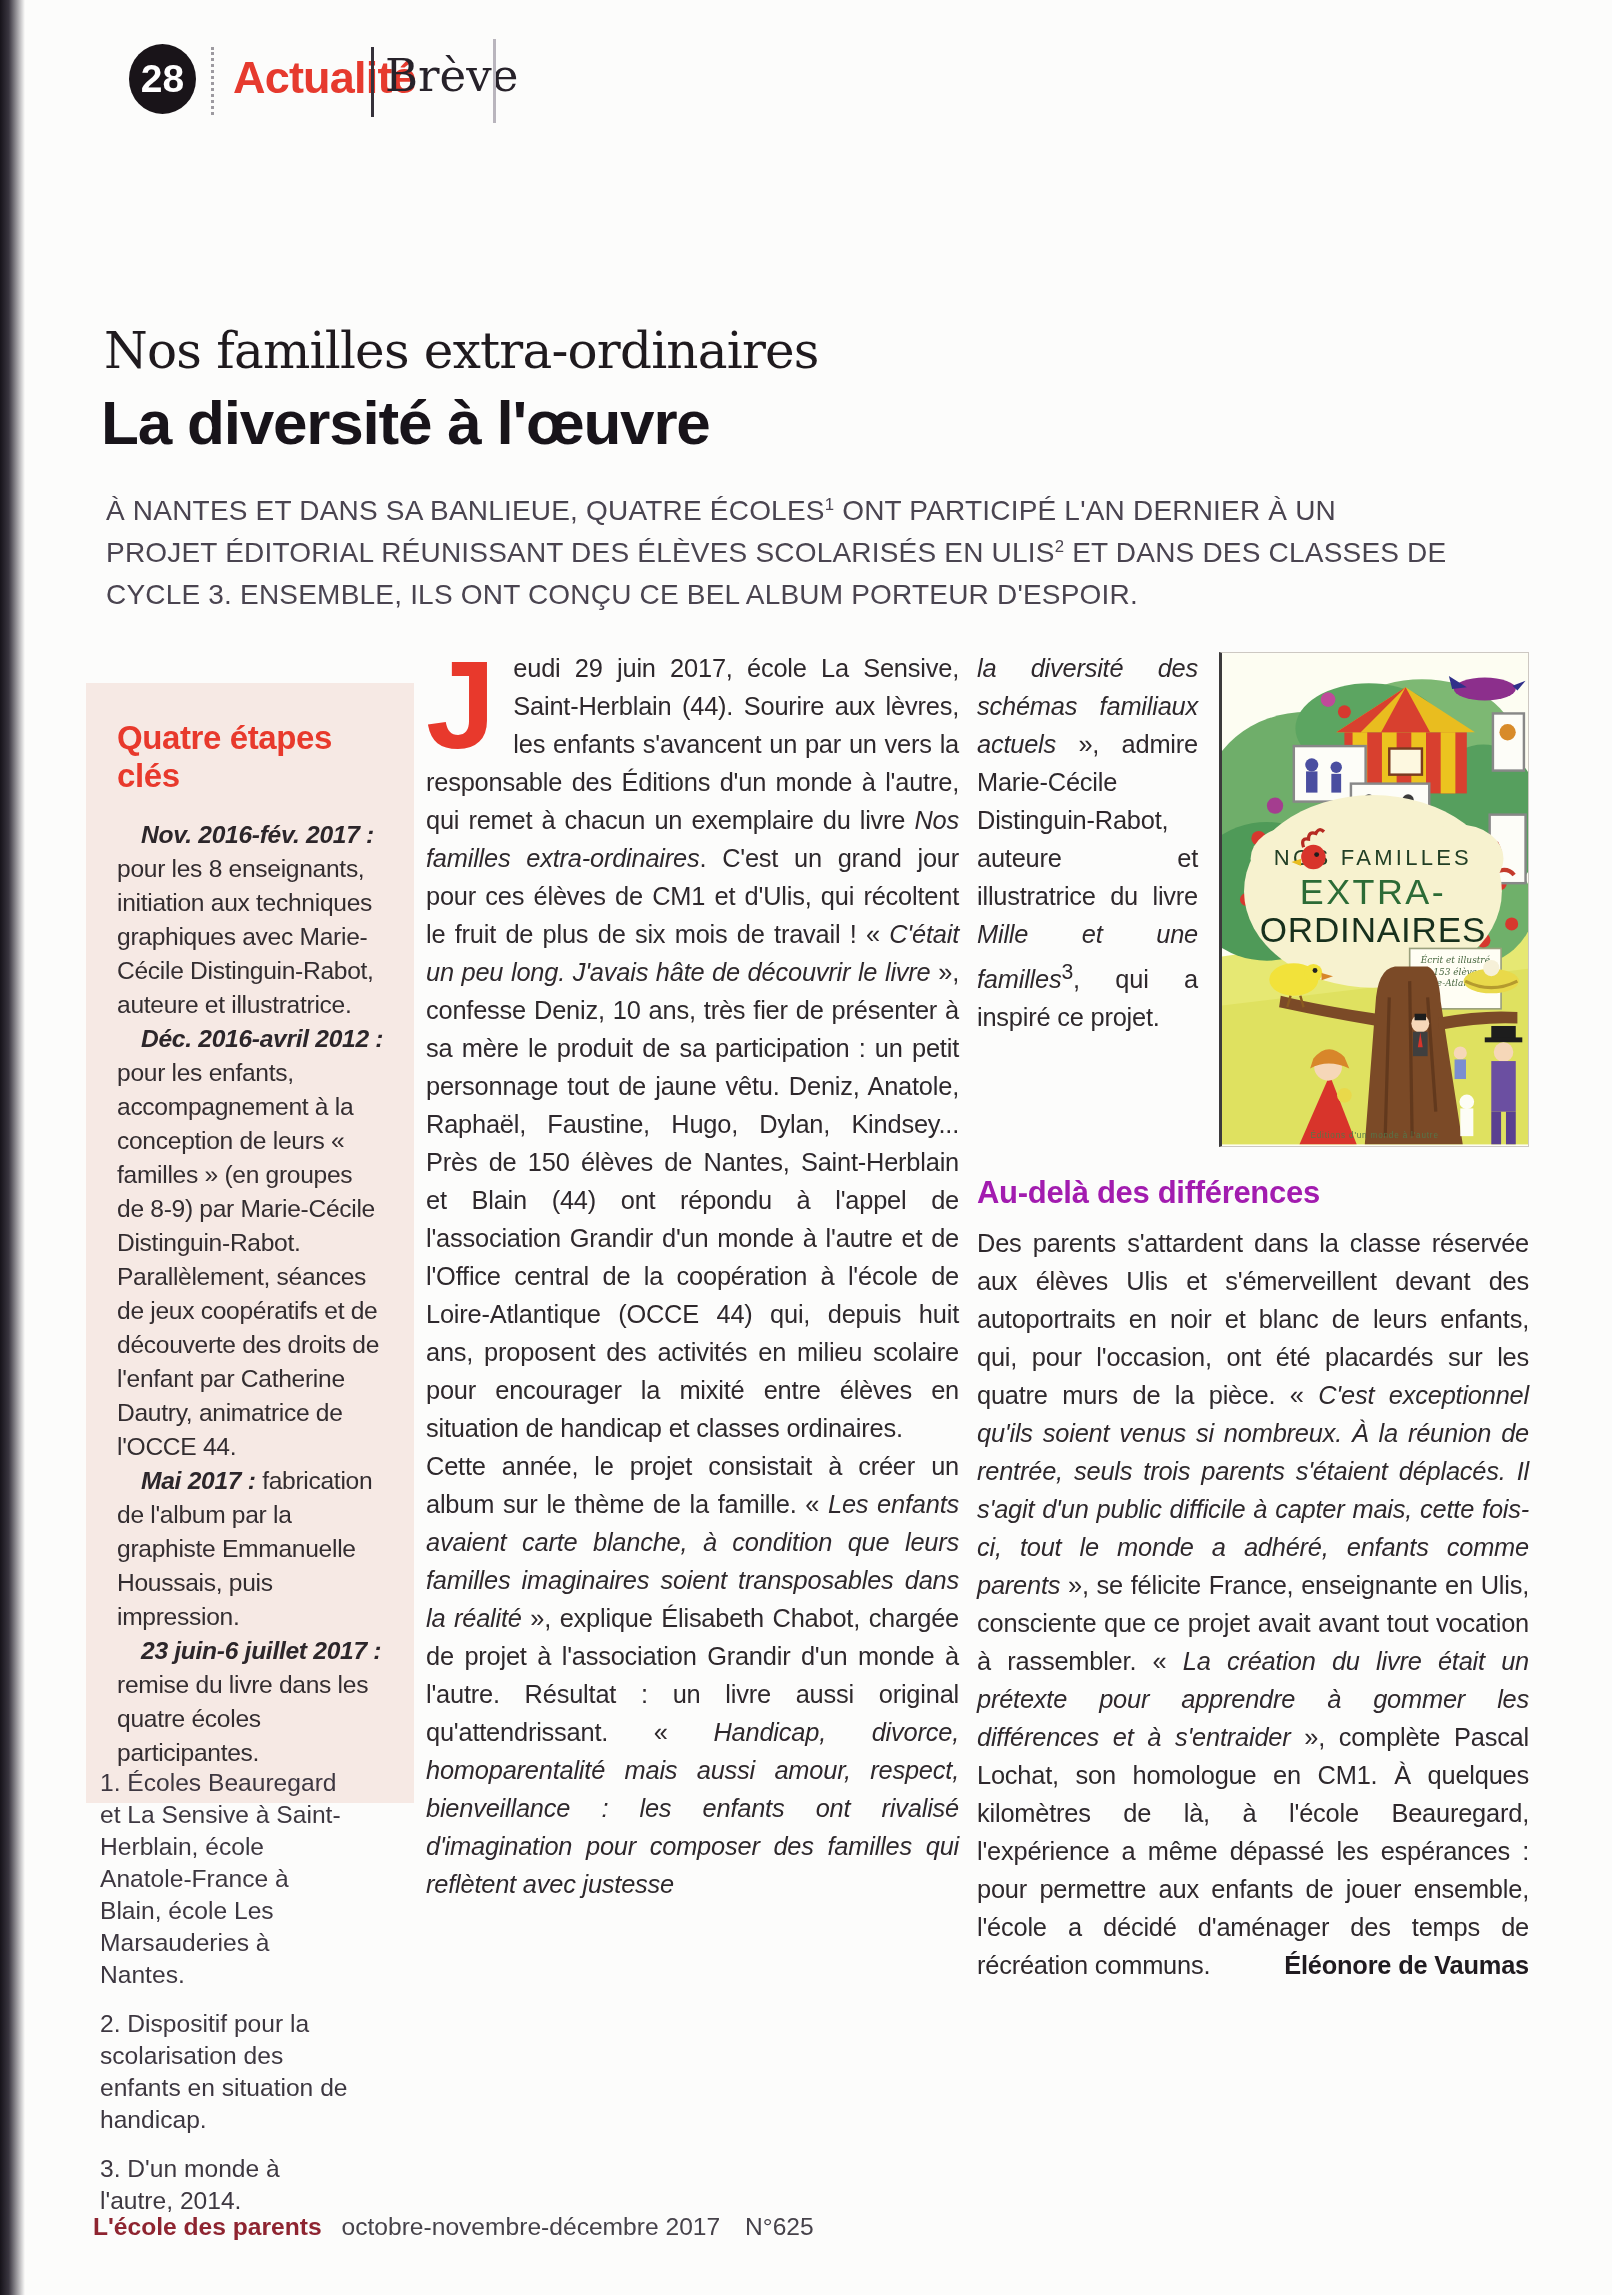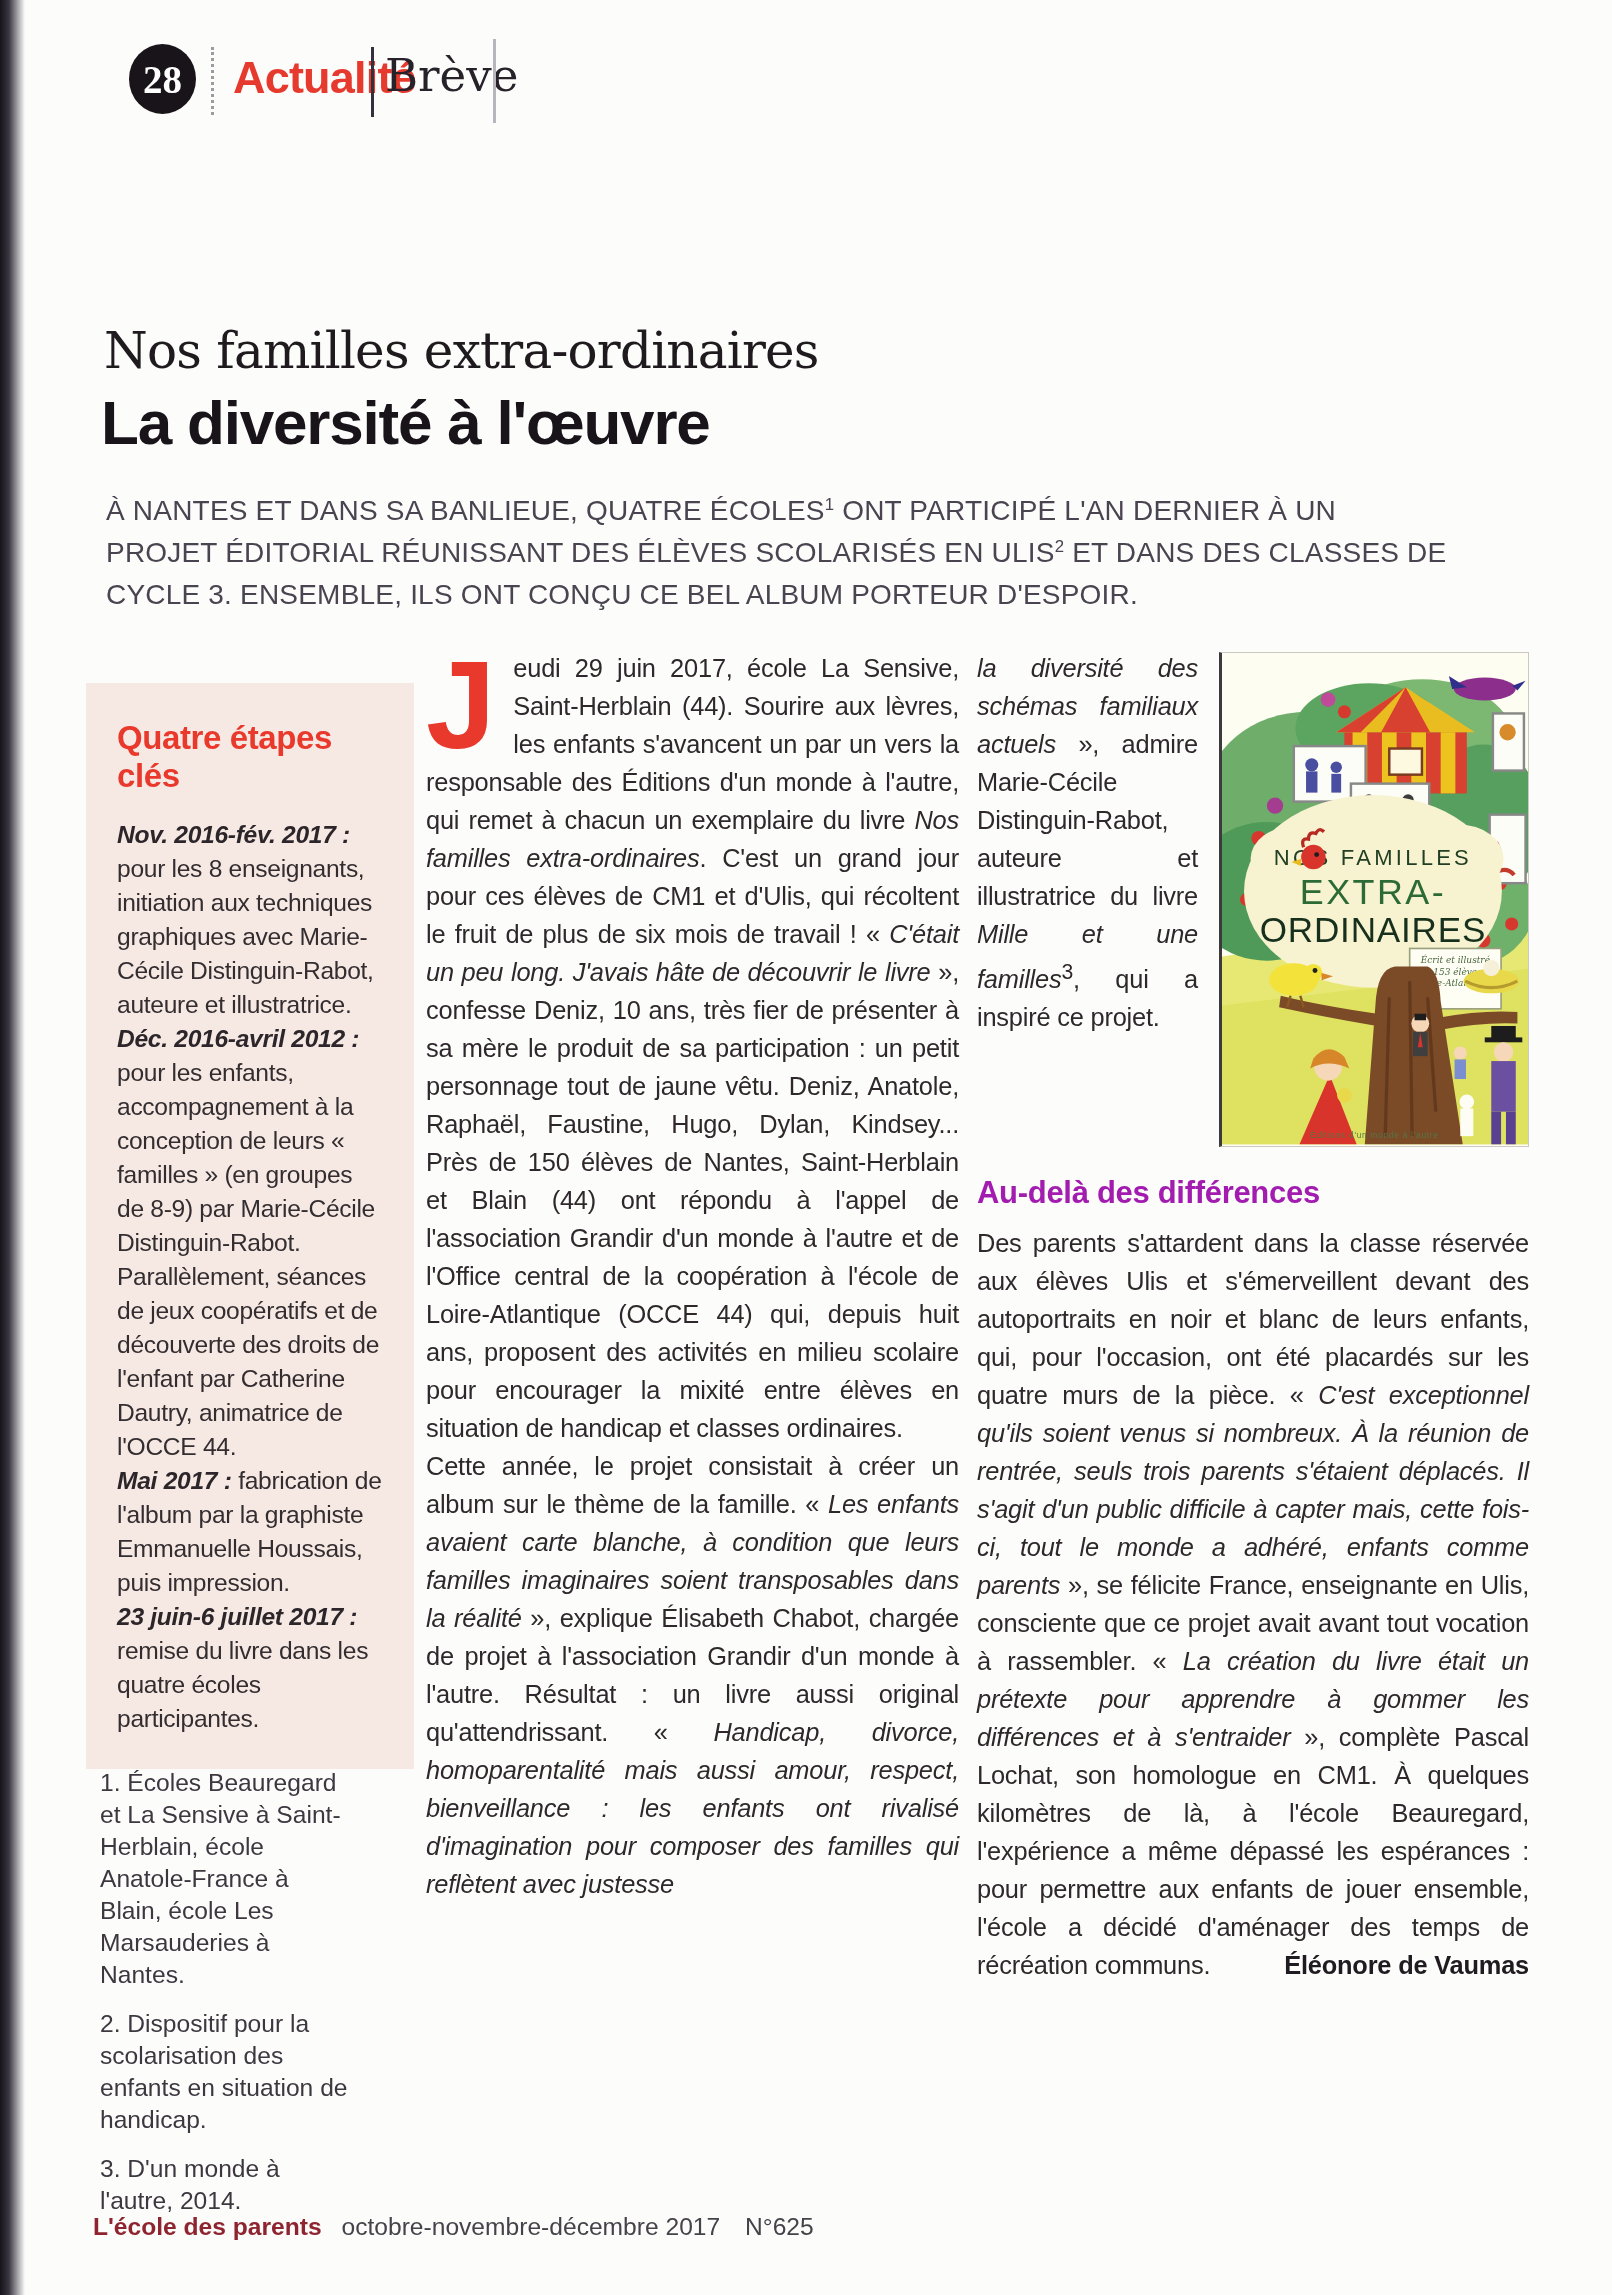--- a/index.html
+++ b/index.html
@@ -4,41 +4,41 @@
 <style>
   html,body{margin:0;padding:0;background:#e9e7e4;}
   .page{position:relative;width:1613px;height:2295px;background:#fcfcfb;overflow:hidden;
         font-family:"Liberation Sans",sans-serif;color:#2e282c;}
   .scan-edge{position:absolute;left:0;top:0;width:24.6px;height:2295px;
         background:linear-gradient(90deg,#16131a 0%,#3a3640 35%,rgba(250,250,250,0) 100%);}
 
   
   .pagenum{position:absolute;left:129px;top:44px;width:67px;height:70px;border-radius:50%;
         background:#191419;color:#fff;font-size:39px;font-weight:700;
-        display:flex;align-items:center;justify-content:center;font-family:Liberation Serif, serif;}
+        display:flex;align-items:center;justify-content:center;}
   .dotline{position:absolute;left:211px;top:47px;height:68px;border-left:3.3px dotted #9d9aa0;}
   .section-label{position:absolute;left:233px;top:52px;font-size:45px;font-weight:700;color:#e63a2e;letter-spacing:-0.8px;}
   .vline1{position:absolute;left:371px;top:47px;width:2.5px;height:70px;background:#35313a;}
   .rubric-label{position:absolute;left:385px;top:49px;font-size:45px;font-family:"DejaVu Serif","Liberation Serif",serif;color:#27222a;}
   .vline2{position:absolute;left:493px;top:39px;width:2.5px;height:84px;background:#b9b5bd;}
 
   
   .kicker{position:absolute;left:104px;top:322px;margin:0;font-family:"DejaVu Serif","Liberation Serif",serif;
         font-weight:400;font-size:50px;color:#1f1a1e;letter-spacing:-0.8px;}
   .title{position:absolute;left:101px;top:387px;margin:0;font-size:62px;font-weight:700;color:#18141a;letter-spacing:-1.2px;}
   .standfirst{position:absolute;left:106px;top:490px;width:1349px;margin:0;
         font-size:28px;line-height:42px;color:#4a4450;letter-spacing:0.2px;}
   .standfirst sup{font-size:60%;line-height:0;}
 
   
   .keybox{position:absolute;left:86px;top:683px;width:328px;box-sizing:border-box;
         background:#f6e9e4;padding:36px 29.5px 33px 31px;}
   .keybox h3{margin:0 0 23px;font-size:33px;font-weight:700;color:#e8392c;letter-spacing:-0.4px;}
   .step{margin:0;font-size:24.6px;line-height:34px;color:#332d30;letter-spacing:-0.3px;text-align:left;}
-  .step .date{font-style:italic;font-weight:700;color:#2c262a;}
+  .step .date{font-style:italic;font-weight:700;color:#2c262a;margin-left:24px;}
 
   
   .footnotes{position:absolute;left:100px;top:1767px;width:256px;font-size:24.6px;line-height:32px;color:#3d3740;}
   .footnotes p{margin:0 0 17px;}
 
   
   .col{position:absolute;top:649px;}
   .col1{left:426px;width:533px;}
   .col2{left:977px;width:552px;}
   .body{margin:0;font-size:25.4px;line-height:38px;text-align:justify;color:#2e282c;letter-spacing:-0.2px;}

